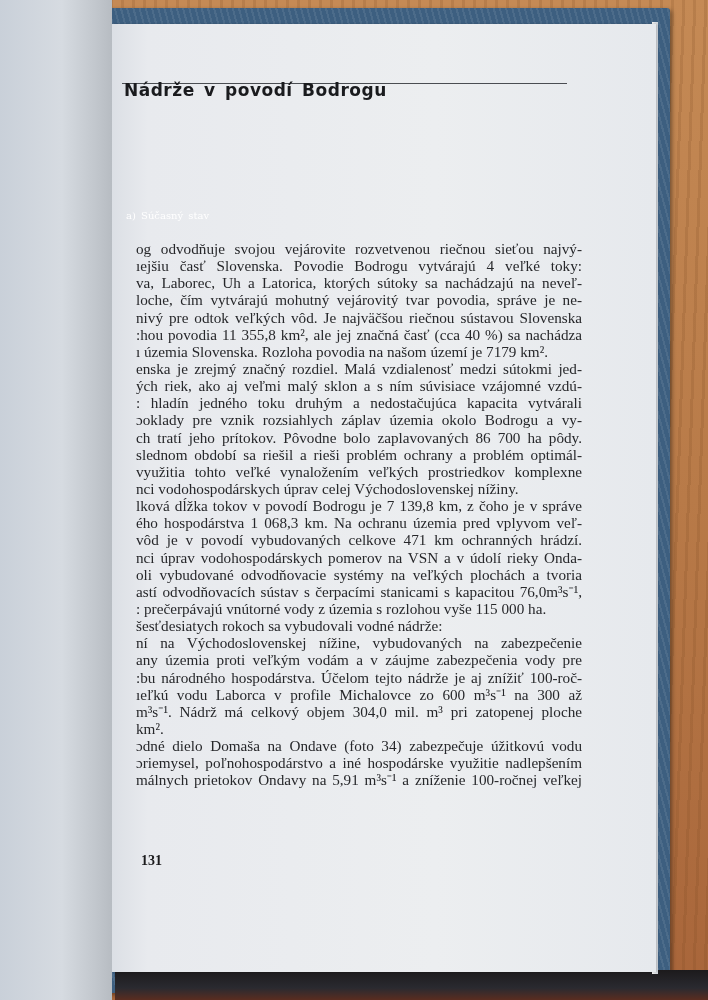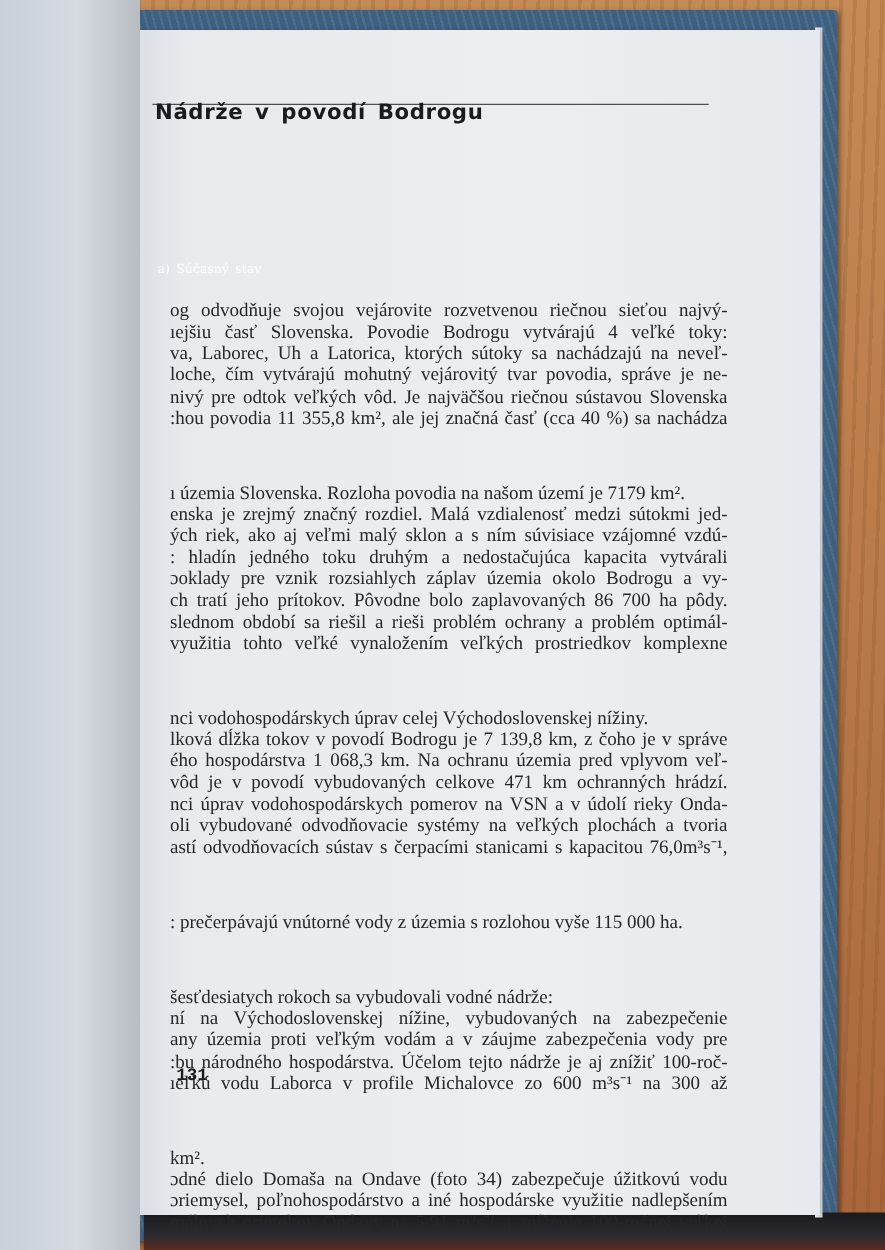--- a/index.html
+++ b/index.html
@@ -55,24 +55,24 @@
   .body-text {
     position: absolute; left: 112px; top: 240px; width: 470px;
     font-family: "Liberation Serif", serif; font-size: 15.2px; line-height: 17.15px;
     color: #26272a; text-align: justify;
   }
   .line {
     display: block; white-space: nowrap; overflow: hidden; text-align-last: justify;
     height: 17.15px;
     padding-left: 24px;
   }
-  .line.last { text-align-last: left; margin-top: 43px; }
+  .line.last { text-align-last: left; }
   .page-number {
     position: absolute; left: 141px; top: 853px;
-    font-family: Liberation Mono, monospace; font-weight: bold; font-size: 14px; color: #1b1b1d;
+    font-family: Liberation Serif, serif; font-weight: bold; font-size: 14px; color: #1b1b1d;
   }
 </style>
 </head>
 <body>
 
 <div class="table-bg"></div>
 <div class="cover-blue"></div>
 <div class="cover-dark-bottom"></div>
 <div class="page-edge"></div>
 <div class="page"></div>
@@ -103,19 +103,20 @@
     <span class="line"> vôd je v povodí vybudovaných celkove 471 km ochranných hrádzí.</span>
     <span class="line">nci úprav vodohospodárskych pomerov na VSN a v údolí rieky Onda-</span>
     <span class="line">oli vybudované odvodňovacie systémy na veľkých plochách a tvoria</span>
     <span class="line">astí odvodňovacích sústav s čerpacími stanicami s kapacitou 76,0m³s⁻¹,</span>
     <span class="line last">: prečerpávajú vnútorné vody z územia s rozlohou vyše 115 000 ha.</span>
     <span class="line last">šesťdesiatych rokoch sa vybudovali vodné nádrže:</span>
     <span class="line">ní na Východoslovenskej nížine, vybudovaných na zabezpečenie</span>
     <span class="line">any územia proti veľkým vodám a v záujme zabezpečenia vody pre</span>
     <span class="line">:bu národného hospodárstva. Účelom tejto nádrže je aj znížiť 100-roč-</span>
     <span class="line">ıeľkú vodu Laborca v profile Michalovce zo 600 m³s⁻¹ na 300 až</span>
+    <span class="line">m³s⁻¹. Nádrž má celkový objem 304,0 mil. m³ pri zatopenej ploche</span>
     <span class="line last">km².</span>
     <span class="line">ɔdné dielo Domaša na Ondave (foto 34) zabezpečuje úžitkovú vodu</span>
     <span class="line">ɔriemysel, poľnohospodárstvo a iné hospodárske využitie nadlepšením</span>
     <span class="line">málnych prietokov Ondavy na 5,91 m³s⁻¹ a zníženie 100-ročnej veľkej</span>
   </div>
 
 <div class="page-number">131</div>
 
 </body></html>

